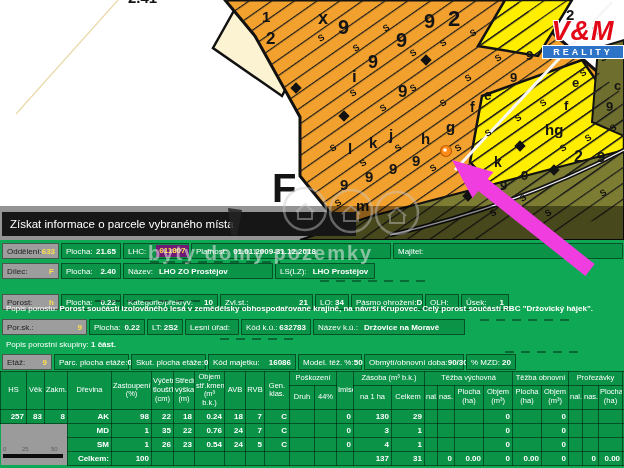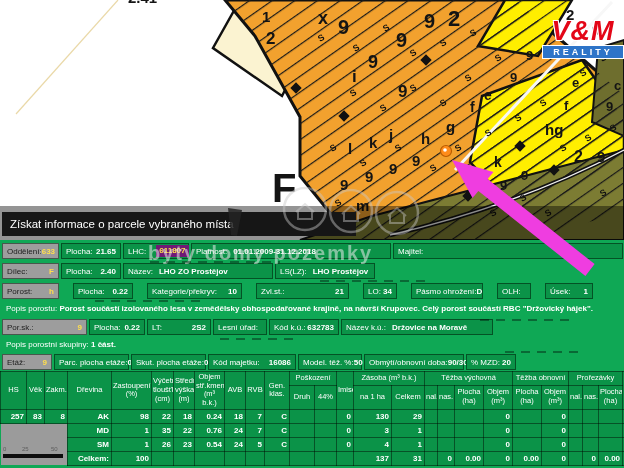--- a/index.html
+++ b/index.html
@@ -220,21 +220,21 @@
       <div class="c start" style="width:150px">
         <span class="lab">Název:</span>
         <span class="val">LHO ZO Prostějov</span>
         </div>
       <div class="c start" style="width:100px">
         <span class="lab">LS(LZ):</span>
         <span class="val">LHO Prostějov</span>
         </div>
     </div>
 
-    <div class="row" style="top:43px;gap:12px;">
+    <div class="row" style="top:54px;">
       <div class="c gray" style="width:57px">
         <span class="lab">Porost:</span>
         <span class="val yellow">h</span>
         </div>
       <div class="c" style="width:60px">
         <span class="lab">Plocha:</span>
         <span class="val">0.22</span>
         </div>
       <div class="c" style="width:95px">
         <span class="lab">Kategorie/překryv:</span>
@@ -268,21 +268,21 @@
 
     <div class="row" style="top:79px;">
       <div class="c gray" style="width:85px">
         <span class="lab">Por.sk.:</span>
         <span class="val yellow">9</span>
         </div>
       <div class="c" style="width:56px">
         <span class="lab">Plocha:</span>
         <span class="val">0.22</span>
         </div>
-      <div class="c" style="width:64px">
+      <div class="c" style="width:36px">
         <span class="lab">LT:</span>
         <span class="val">2S2</span>
         </div>
       <div class="c start" style="width:54px">
         <span class="lab">Lesní úřad:</span>
         </div>
       <div class="c" style="width:70px">
         <span class="lab">Kód k.ú.:</span>
         <span class="val">632783</span>
         </div>

